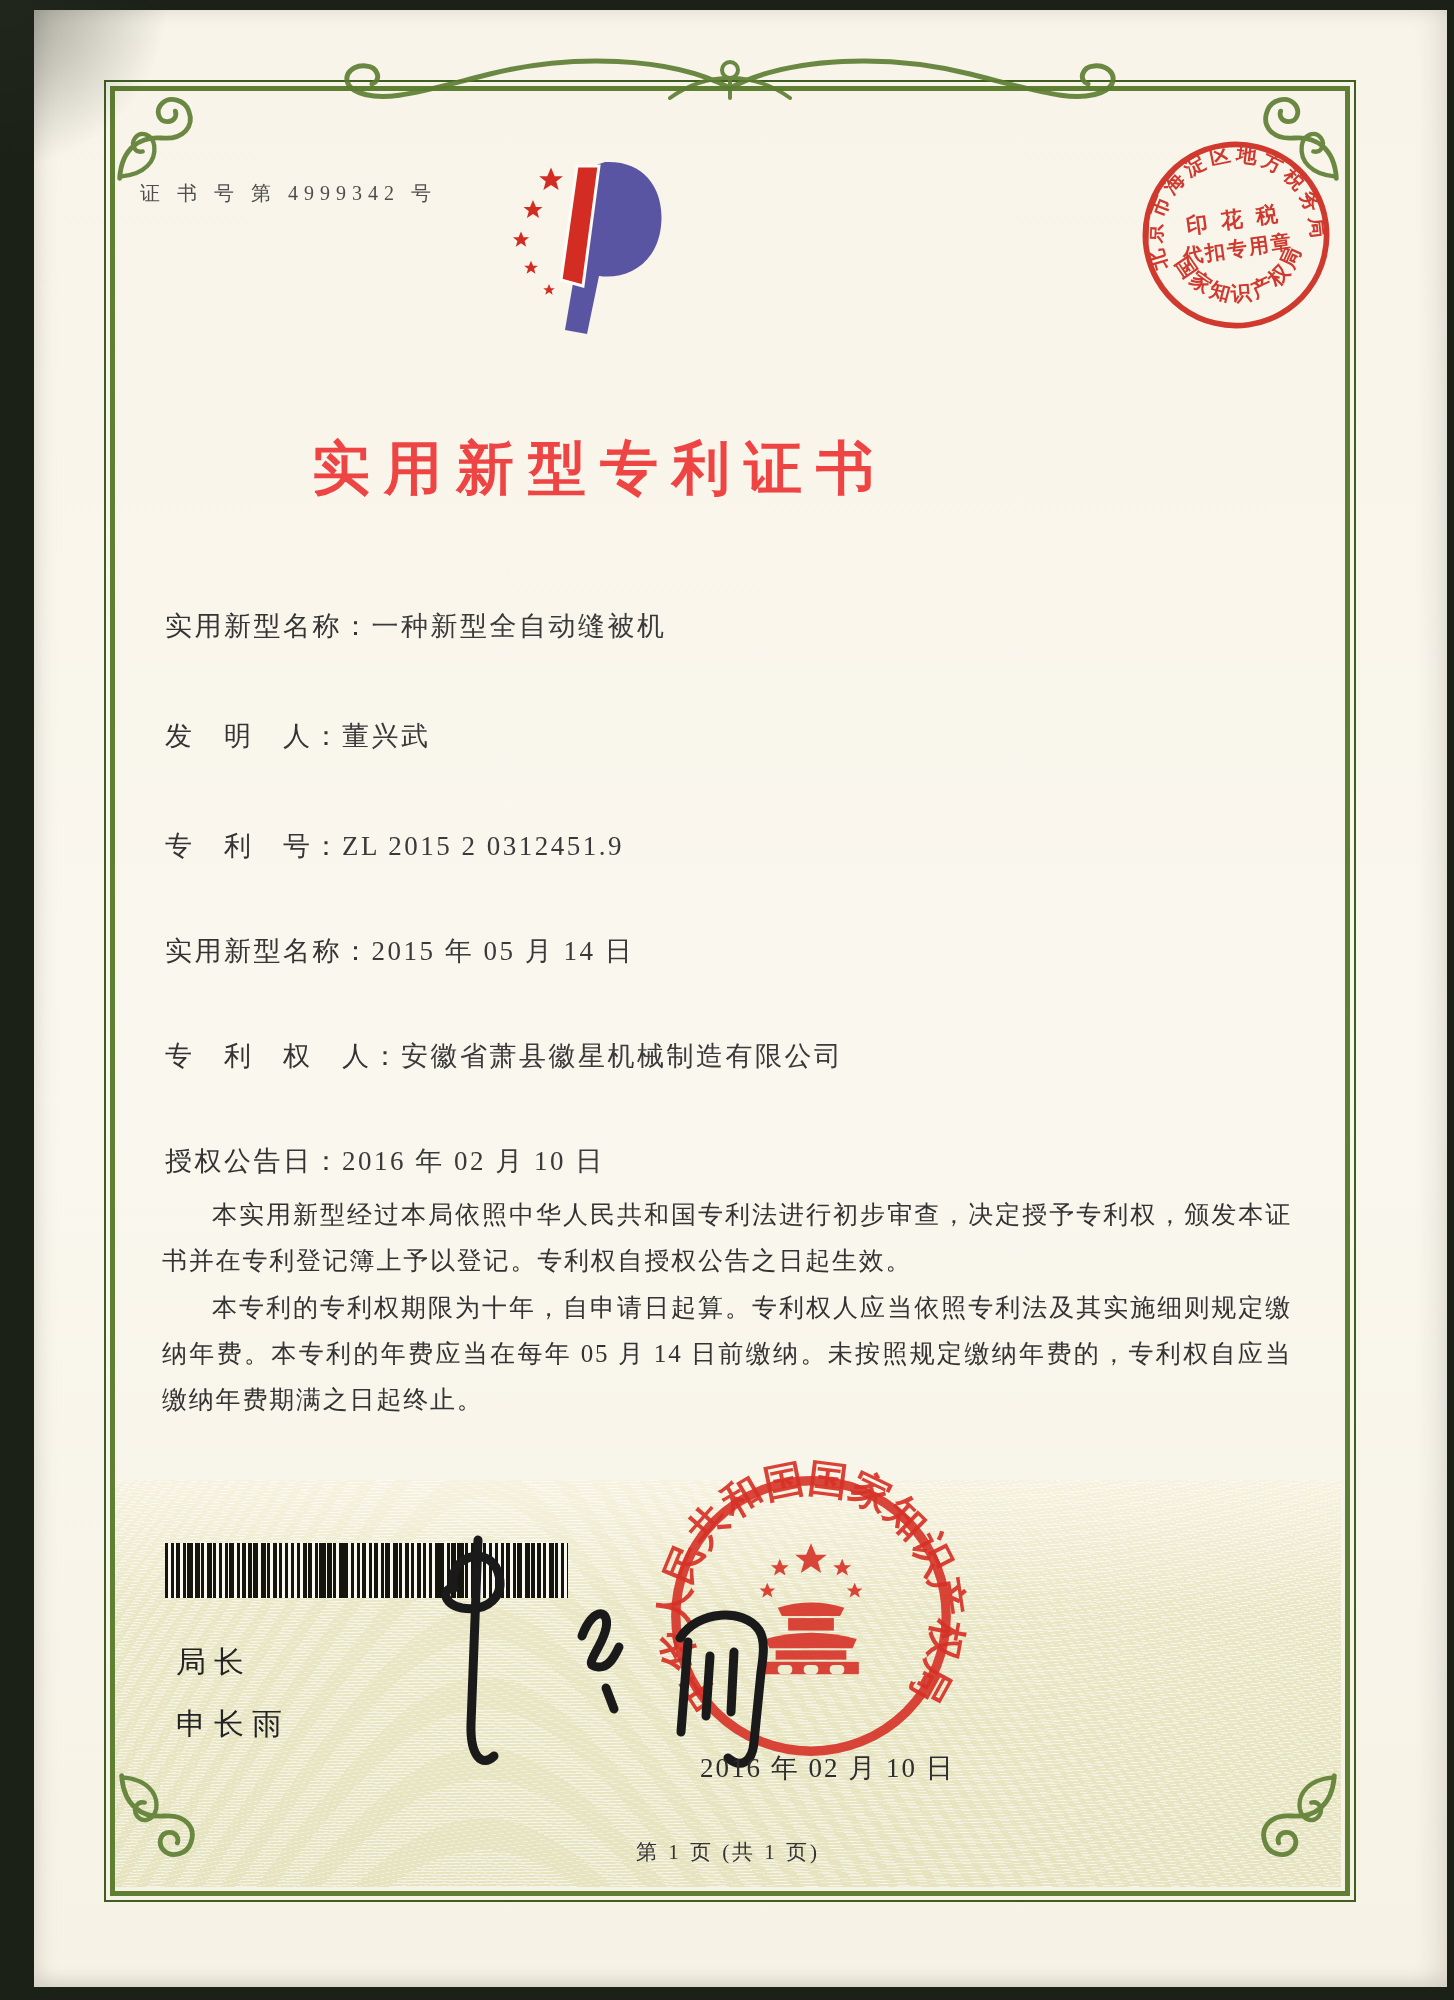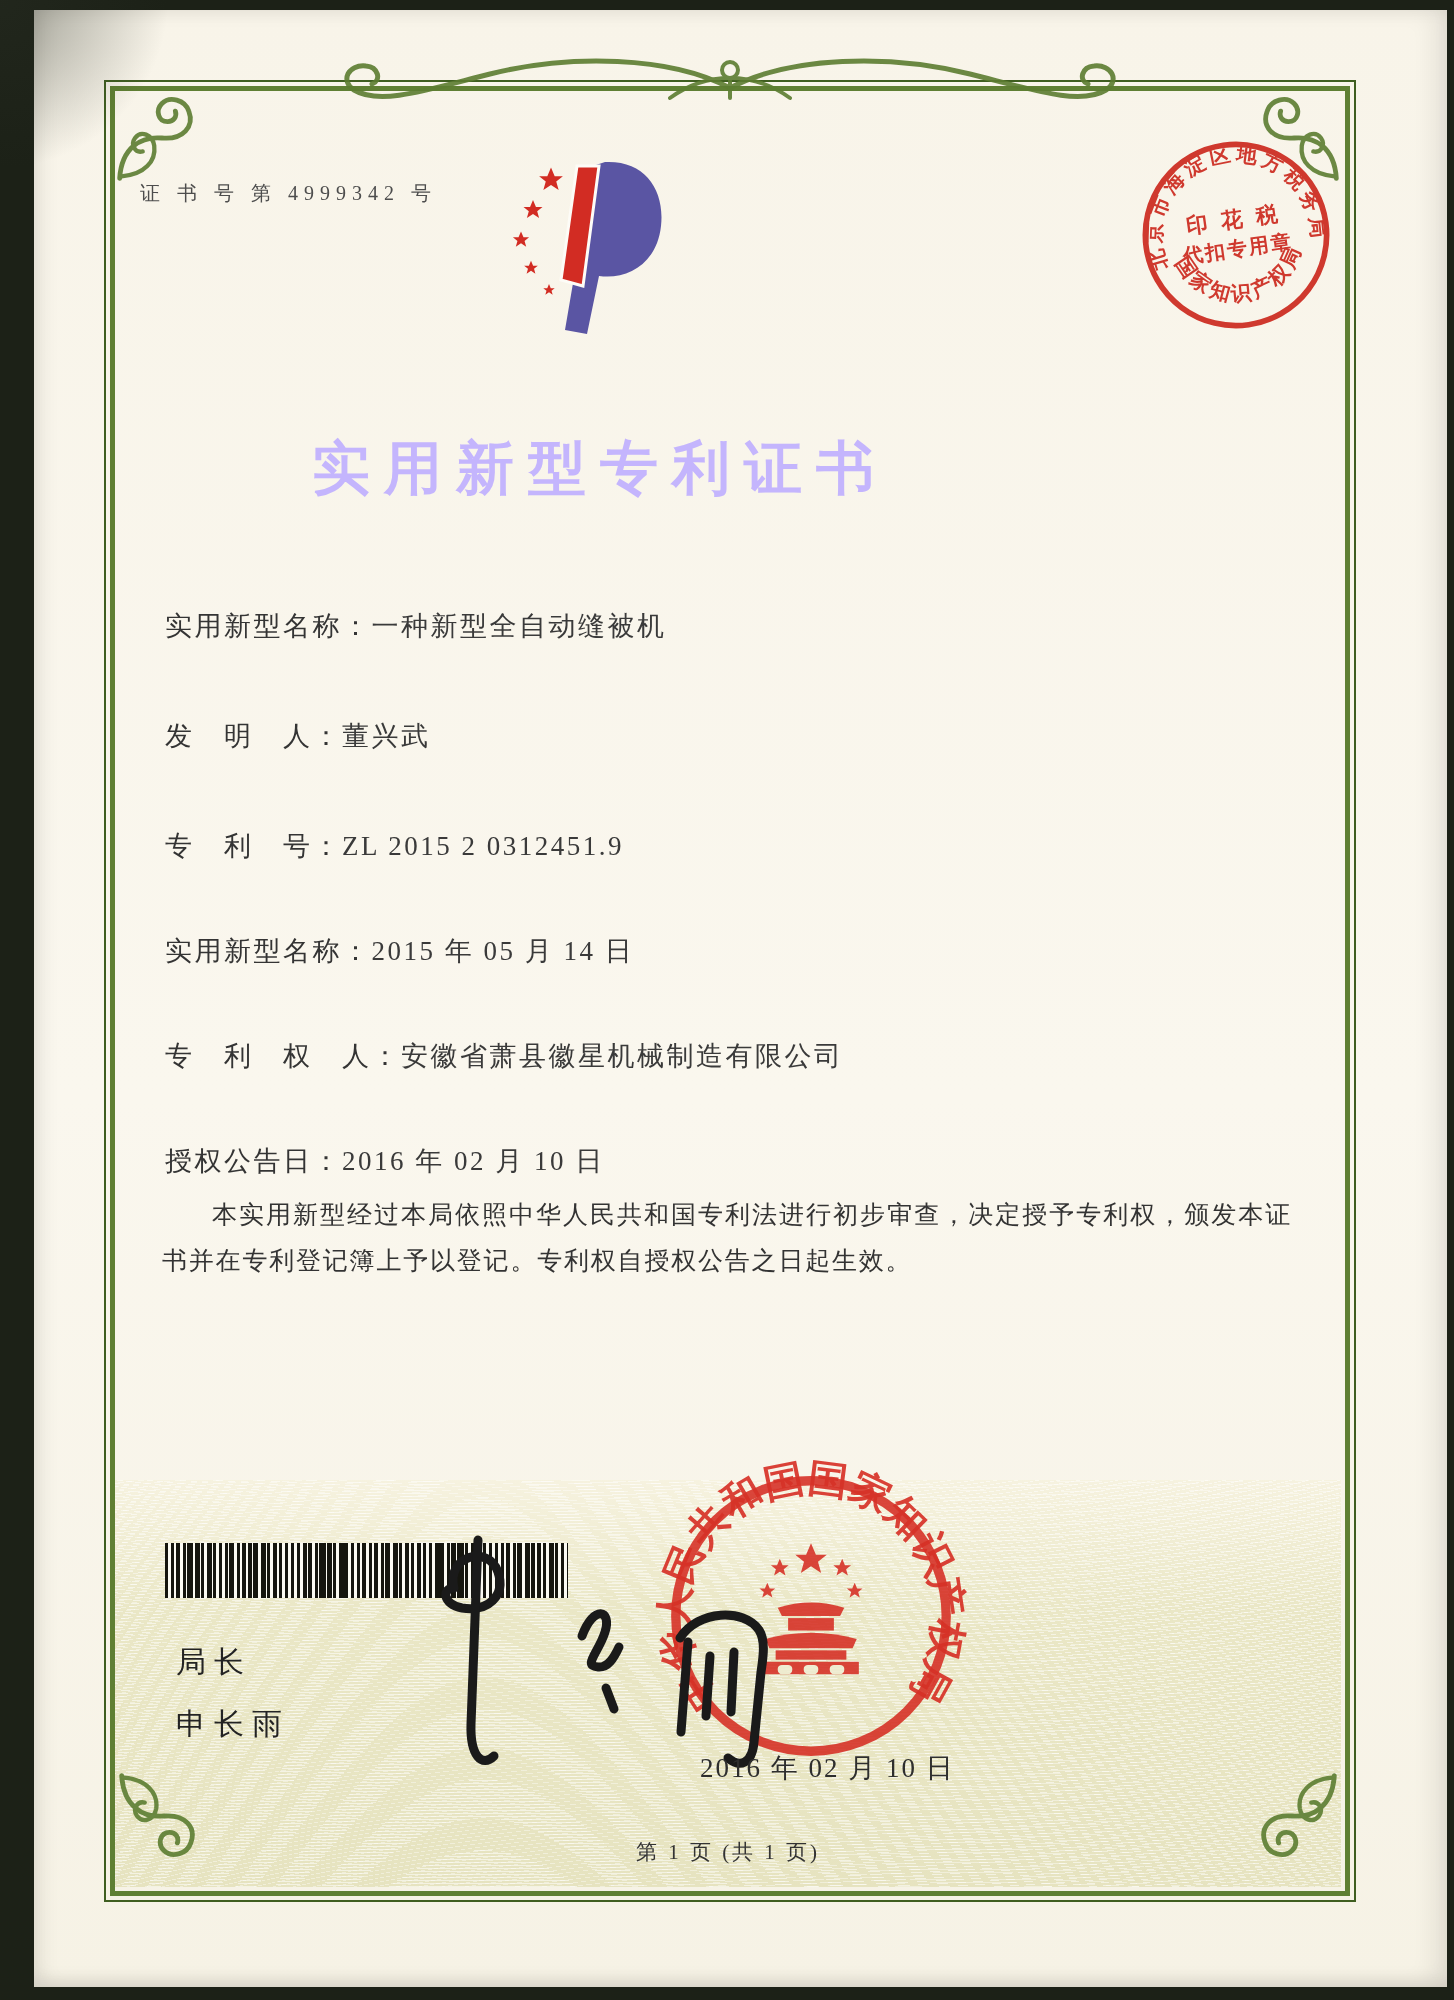--- a/index.html
+++ b/index.html
@@ -25,21 +25,21 @@
   
   .band{
     position:absolute;left:115px;top:1480px;width:1226px;height:407px;z-index:2;
     background-color:#eae7c6;
     background-image:
       repeating-radial-gradient(120% 100% at 30% -60%, rgba(255,255,255,0) 0 9px, rgba(255,255,255,.55) 9px 11px),
       repeating-radial-gradient(120% 100% at 70% 160%, rgba(255,255,255,0) 0 10px, rgba(255,255,255,.4) 10px 12px),
       linear-gradient(180deg, rgba(247,243,225,.95), rgba(234,231,198,.55) 130px, rgba(229,226,190,.75));
   }
   .cert-no{position:absolute;left:140px;top:180px;font-size:20px;letter-spacing:6px;color:#4d4d4d;z-index:3;white-space:nowrap}
-  .title{position:absolute;left:150px;top:430px;width:900px;text-align:center;font-size:58px;font-weight:bold;letter-spacing:14px;color:#c4b5fd;z-index:3;white-space:nowrap}
+  .title{position:absolute;left:150px;top:430px;width:900px;text-align:center;font-size:58px;font-weight:bold;letter-spacing:14px;color:#ef4444;z-index:3;white-space:nowrap}
   .field-row{position:absolute;left:165px;font-size:27px;color:#343434;letter-spacing:2.5px;white-space:nowrap;z-index:3}
   .field-row .f-value{color:#3a3a3a}
   .paras{position:absolute;left:162px;top:1192px;width:1130px;z-index:3}
   .paras p{margin:0;font-size:25px;line-height:1.85;letter-spacing:1.8px;color:#333;text-align:justify;text-indent:2em}
   .director-label{position:absolute;left:176px;top:1642px;font-size:30px;letter-spacing:8px;color:#232323;z-index:4}
   .director-name{position:absolute;left:176px;top:1704px;font-size:30px;letter-spacing:8px;color:#232323;z-index:4}
   .barcode{
     position:absolute;left:165px;top:1543px;width:403px;height:55px;z-index:4;
     background-color:#fbfaf2;
     background-image:
@@ -147,20 +147,21 @@
 </div>
 <div class="field-row" style="top:1038px">
   <span class="f-label">专　利　权　人：</span><span class="f-value">安徽省萧县徽星机械制造有限公司</span>
 </div>
 <div class="field-row" style="top:1143px">
   <span class="f-label">授权公告日：</span><span class="f-value">2016 年 02 月 10 日</span>
 </div>
 
 <div class="paras">
   <p>本实用新型经过本局依照中华人民共和国专利法进行初步审查，决定授予专利权，颁发本证书并在专利登记簿上予以登记。专利权自授权公告之日起生效。</p>
+  <p>本专利的专利权期限为十年，自申请日起算。专利权人应当依照专利法及其实施细则规定缴纳年费。本专利的年费应当在每年 05 月 14 日前缴纳。未按照规定缴纳年费的，专利权自应当缴纳年费期满之日起终止。</p>
 </div>
 
 <div class="barcode"></div>
 
 <div class="director-label">局长</div>
 <div class="director-name">申长雨</div>
 
 <svg class="signature-svg" viewBox="0 0 430 300">
   <g fill="none" stroke="#1a1a1a" stroke-width="9" stroke-linecap="round" stroke-linejoin="round">
     <path d="M62,72 C54,40 96,28 106,56 C114,80 96,96 70,92 C50,88 50,72 62,72"></path>

